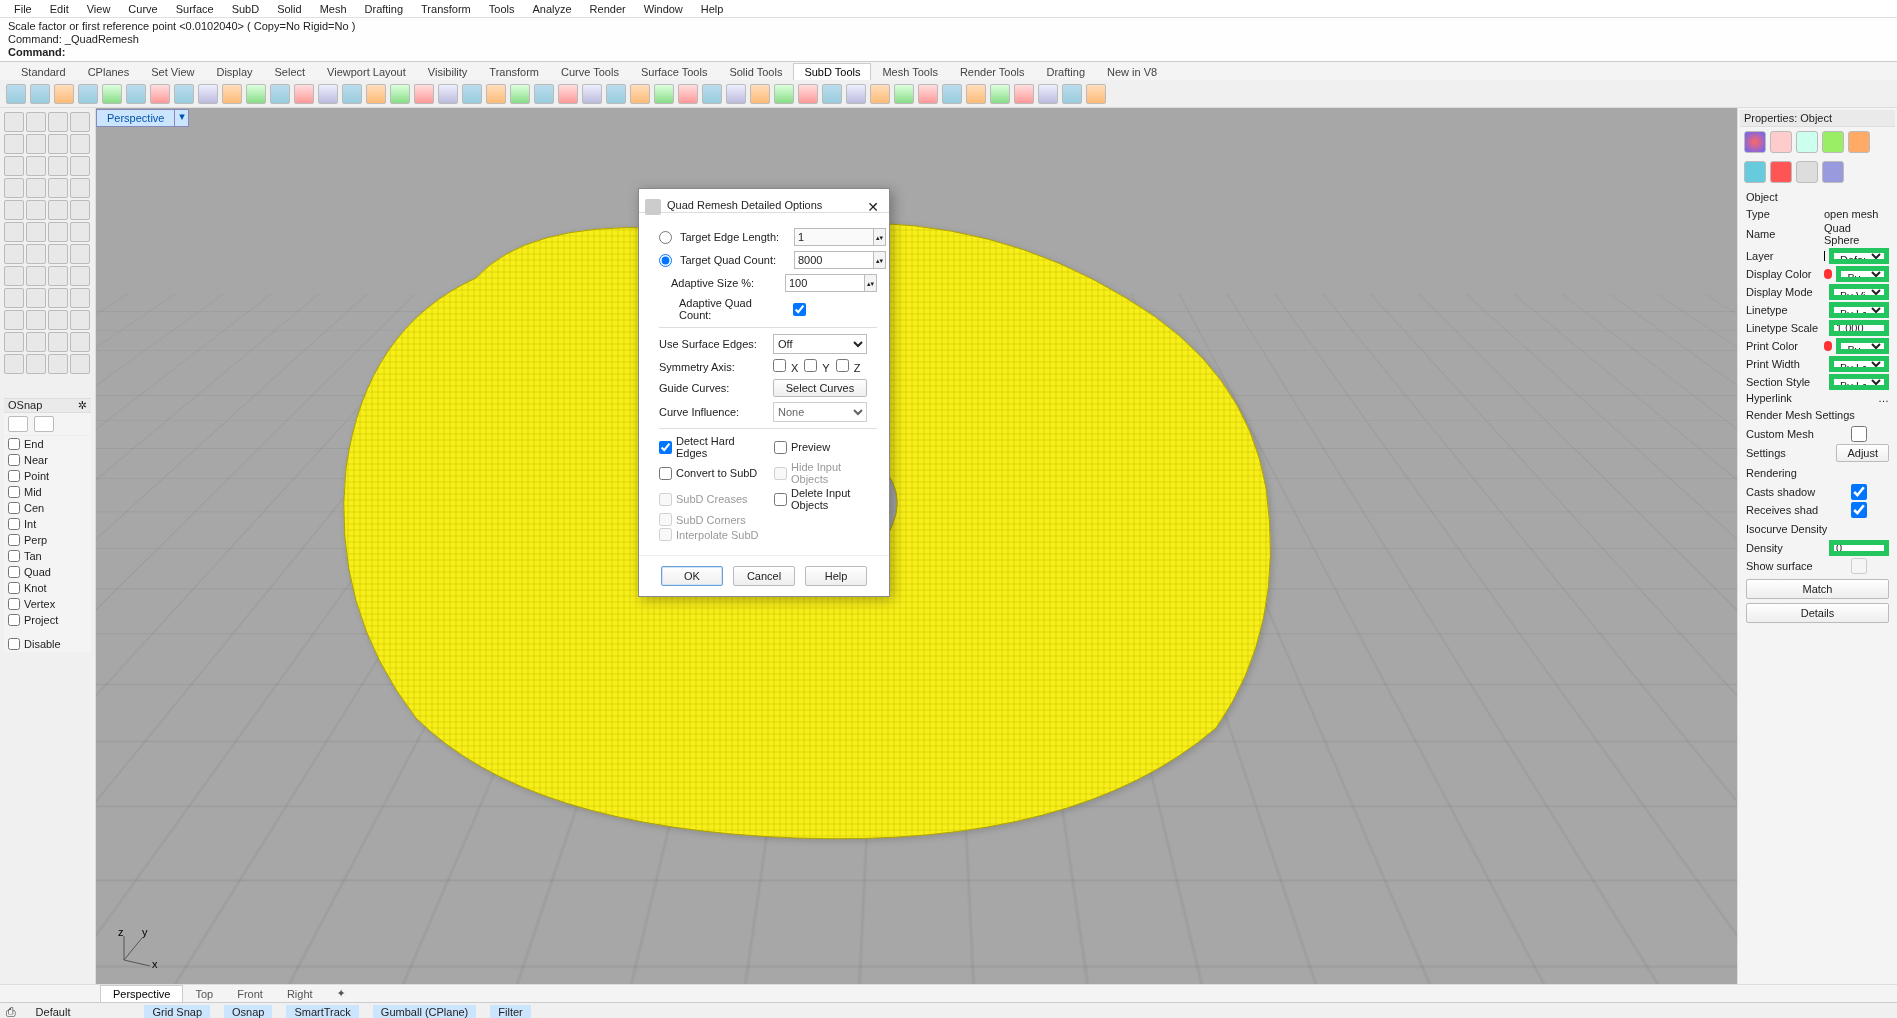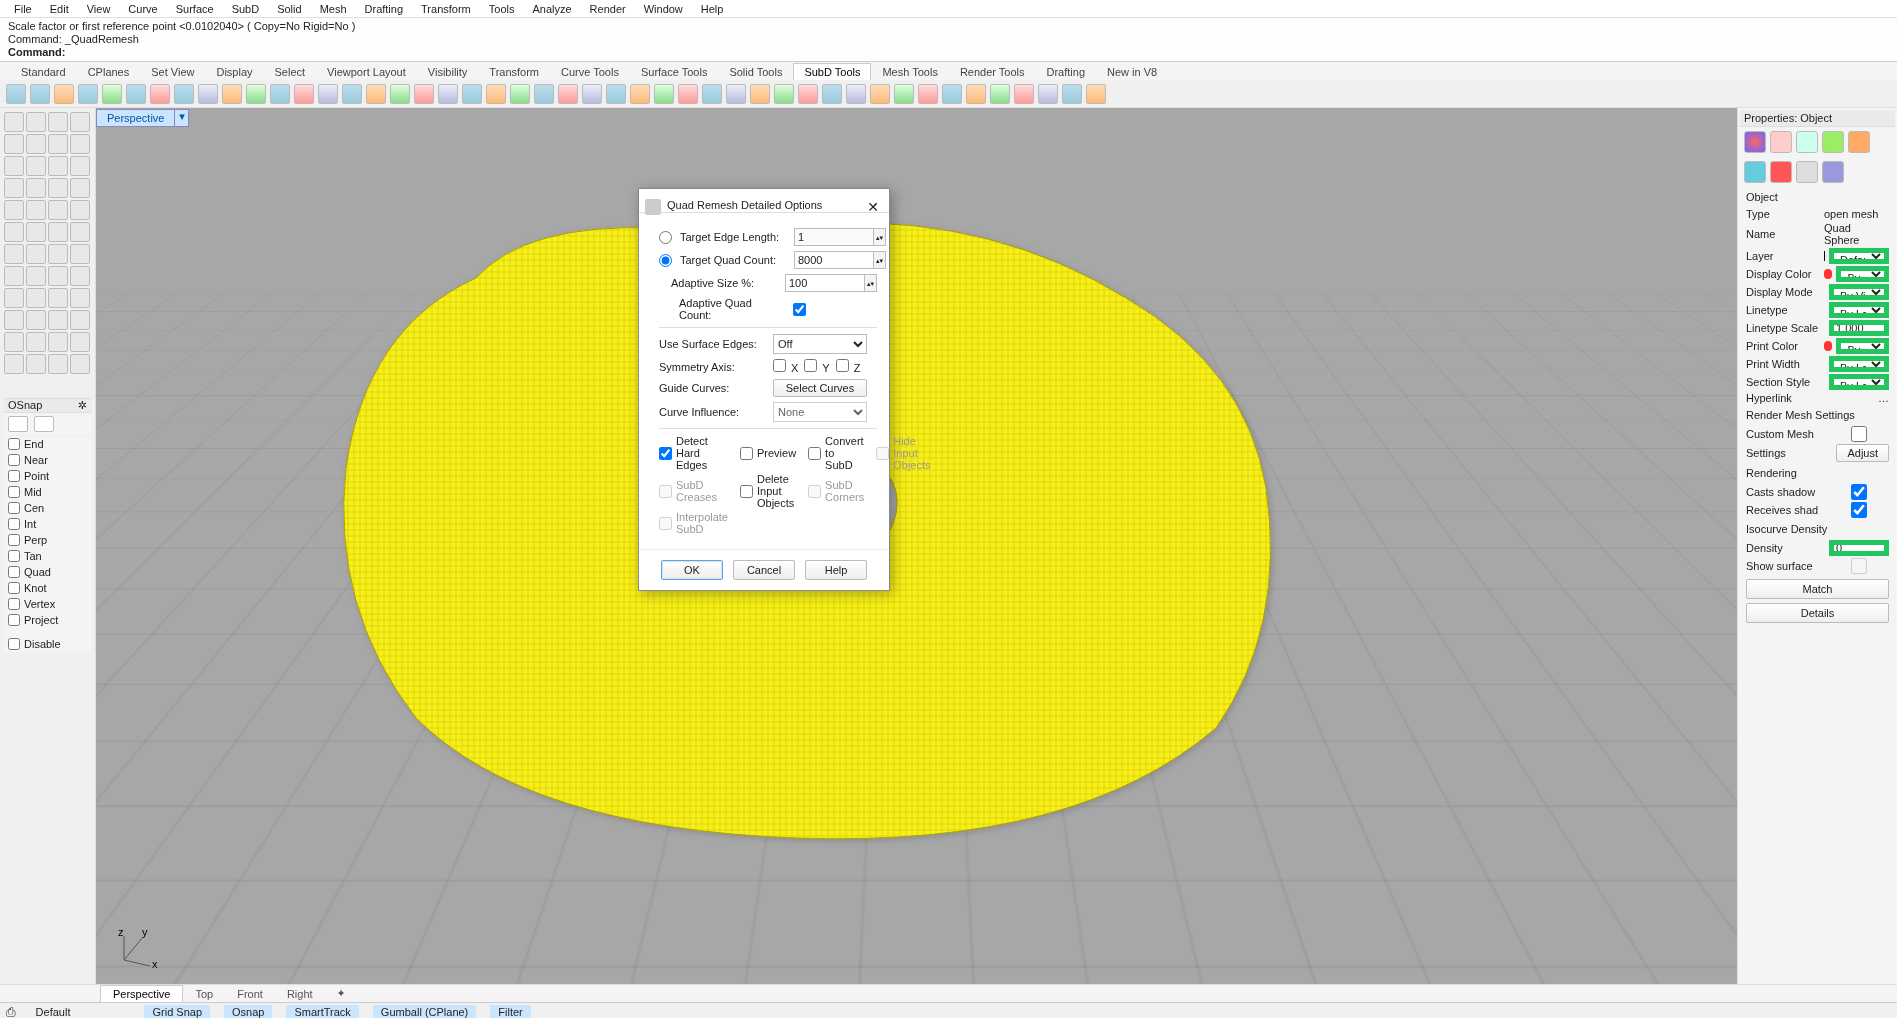--- a/index.html
+++ b/index.html
@@ -85,21 +85,21 @@
 .dialog .titlebar .ttl{flex:1;font-size:11px}
 .dialog .titlebar .close{width:20px;text-align:center;font-size:14px;cursor:pointer}
 .dialog .body{padding:10px 12px 8px 20px}
 .dlgrow{display:flex;align-items:center;margin:5px 0;gap:6px}
 .dlgrow .lab{flex:0 0 108px}
 .dlgrow input[type=number],.dlgrow input[type=text]{width:80px;border:1px solid #bbb;padding:1px 3px;font-size:11px;height:18px}
 .dlgrow select{width:94px;border:1px solid #bbb;font-size:11px;height:20px;background:#fff}
 .dlgrow input[type=radio],.dlgrow input[type=checkbox]{margin-right:2px}
 .spinner{display:inline-flex;align-items:center}
 .spinner .sp{width:12px;height:18px;border:1px solid #bbb;border-left:none;background:#f4f4f4;font-size:7px;display:flex;flex-direction:column;justify-content:center;align-items:center;line-height:7px}
-.checkgrid{display:grid;grid-template-columns:1fr 1fr 1fr 1fr;gap:2px 12px;margin:6px 0}
+.checkgrid{display:grid;grid-template-columns:1fr 1fr;gap:2px 12px;margin:6px 0}
 .checkgrid label{display:flex;align-items:center;gap:4px}
 .checkgrid input:disabled + span{color:#999}
 .dialog .footer{display:flex;justify-content:center;gap:10px;padding:10px;border-top:1px solid #eee}
 .dialog .footer .btn{width:62px;padding:3px 0}
 .dialog .footer .btn.primary{border-color:#6aa0d8; box-shadow:0 0 0 1px #cfe3f7 inset}
 
 .divline{border-top:1px solid #ddd;margin:6px 0}
 </style>
 </head>
 <body>

